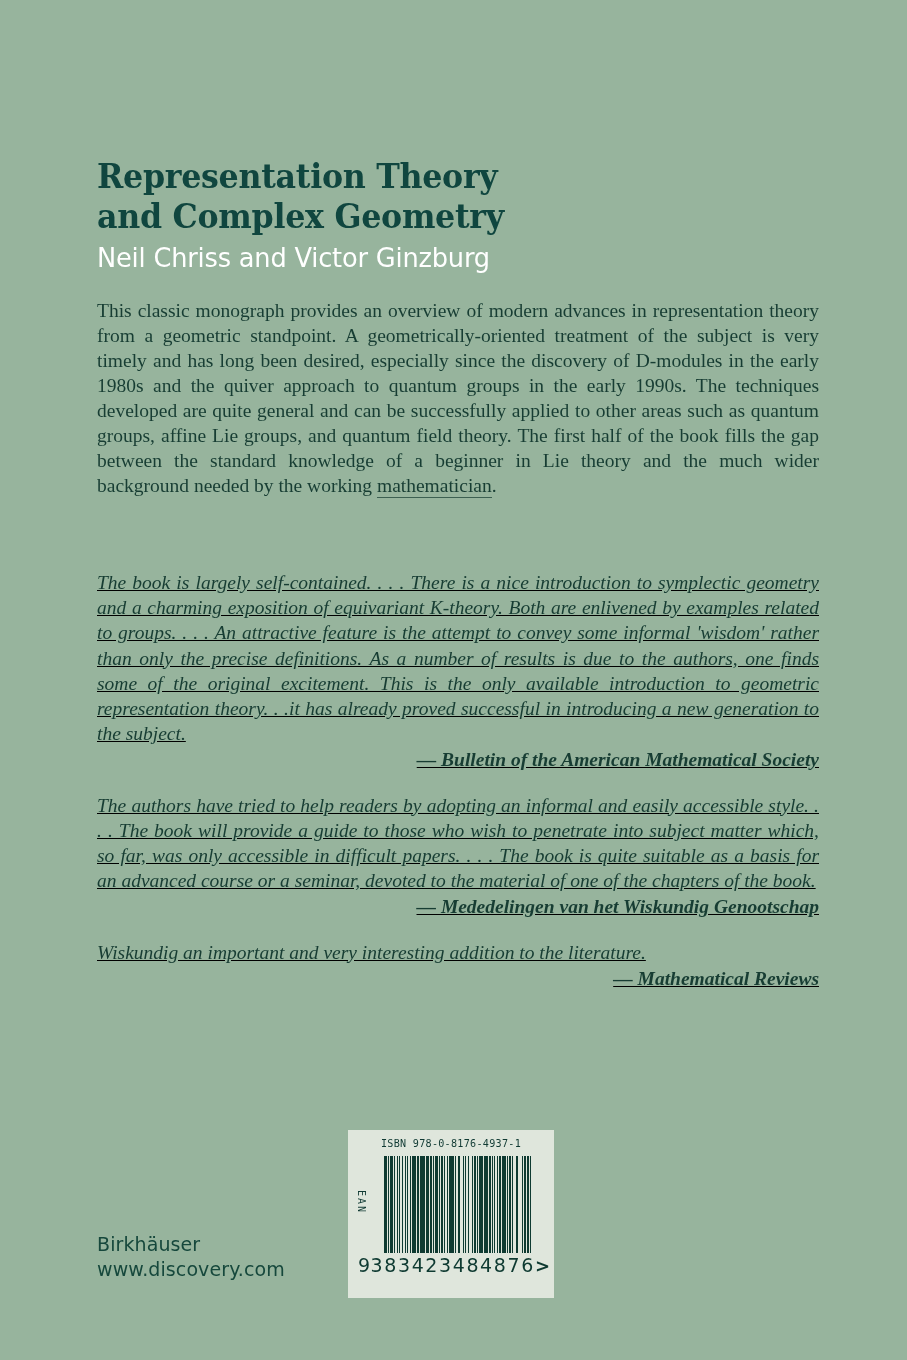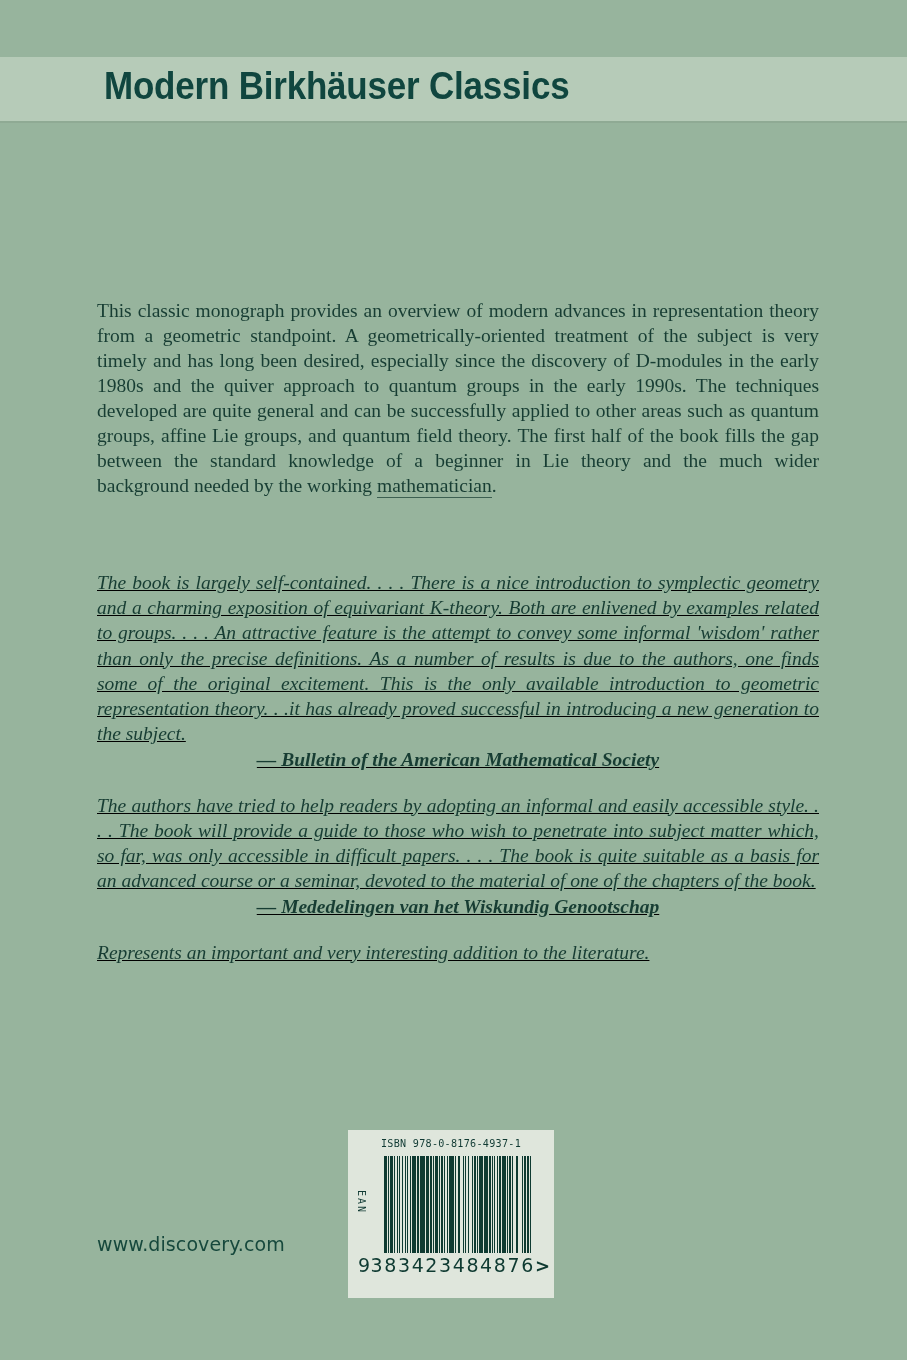--- a/index.html
+++ b/index.html
@@ -110,21 +110,21 @@
     color: #173d33;
     text-align: justify;
     text-justify: inter-word;
     margin-bottom: 20px;
   }
   .review:last-child { margin-bottom: 0; }
   .review-source {
     display: block;
     font-weight: bold;
     font-style: italic;
-    text-align: center;
+    text-align: right;
     margin-top: 1px;
   }
 
   
   .imprint {
     position: absolute;
     left: 97px;
     top: 1232px;
     font-family: "DejaVu Sans", "Liberation Sans", sans-serif;
     font-size: 19px;
@@ -195,38 +195,41 @@
     letter-spacing: 0.5px;
   }
   .barcode-digits .grp-main { letter-spacing: 1.6px; }
   .barcode-digits .caret { font-weight: bold; font-size: 18px; }
 </style>
 </head>
 <body>
 
 <div class="cover">
 
-  <div class="series-band">
-    <div class="series-title">Modern Birkhäuser Classics</div>
+
+  <div class="title-block">
+    <div class="book-title-line">Representation Theory</div>
+    <div class="book-title-line">and Complex Geometry</div>
+    <div class="book-authors">Neil Chriss and Victor Ginzburg</div>
   </div>
 
-
   <div class="blurb"><span>This classic monograph provides an overview of modern advances in representation theory from a geometric standpoint. A geometrically-oriented treatment of the subject is very timely and has long been desired, especially since the discovery of D-modules in the early 1980s and the quiver approach to quantum groups in the early 1990s. The techniques developed are quite general and can be successfully applied to other areas such as quantum groups, affine Lie groups, and quantum field theory. The first half of the book fills the gap between the standard knowledge of a beginner in Lie theory and the much wider background needed by the working </span><span class="artifact-underline">mathematician</span><span>.</span></div>
 
   <div class="reviews">
 
     <div class="review"><span>The book is largely self-contained. . . . There is a nice introduction to symplectic geometry and a charming exposition of equivariant K-theory. Both are enlivened by examples related to groups. . . . An attractive feature is the attempt to convey some informal 'wisdom' rather than only the precise definitions. As a number of results is due to the authors, one finds some of the original excitement. This is the only available introduction to geometric representation theory. . .it has already proved successful in introducing a new generation to the subject.</span><span class="review-source">— Bulletin of the American Mathematical Society</span></div>
 
     <div class="review"><span>The authors have tried to help readers by adopting an informal and easily accessible style. . . . The book will provide a guide to those who wish to penetrate into subject matter which, so far, was only accessible in difficult papers. . . . The book is quite suitable as a basis for an advanced course or a seminar, devoted to the material of one of the chapters of the book.</span><span class="review-source">— Mededelingen van het Wiskundig Genootschap</span></div>
 
-    <div class="review"><span>Represents an important and very interesting addition to the literature.</span></div>
+    <div class="review"><span>Wiskundig an important and very interesting addition to the literature.</span><span class="review-source">— Mathematical Reviews</span></div>
 
   </div>
 
   <div class="imprint">
+    <div>Birkhäuser</div>
     <div>www.discovery.com</div>
   </div>
 
   <div class="barcode-box">
     <div class="barcode-isbn">ISBN 978-0-8176-4937-1</div>
     <div class="barcode-ean">EAN</div>
     <div class="barcode-bars" id="barcode-bars">
         <i style="flex: 3 0 0px; background: rgb(14, 58, 49);"></i>
         <i style="flex: 1 0 0px; background: transparent;"></i>
         <i style="flex: 1 0 0px; background: rgb(14, 58, 49);"></i>

